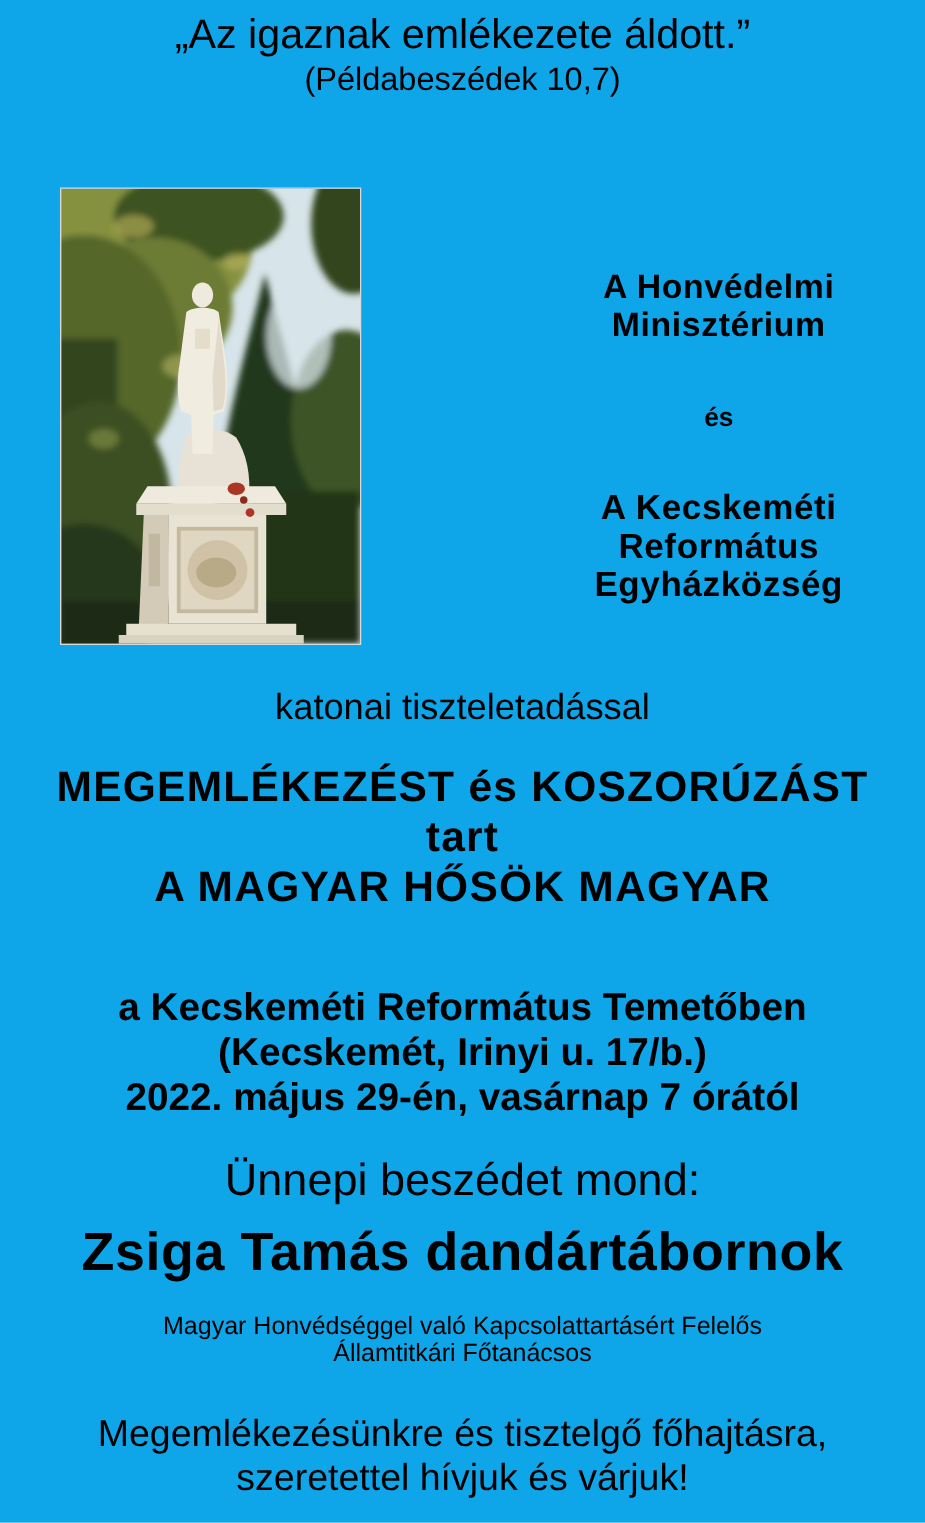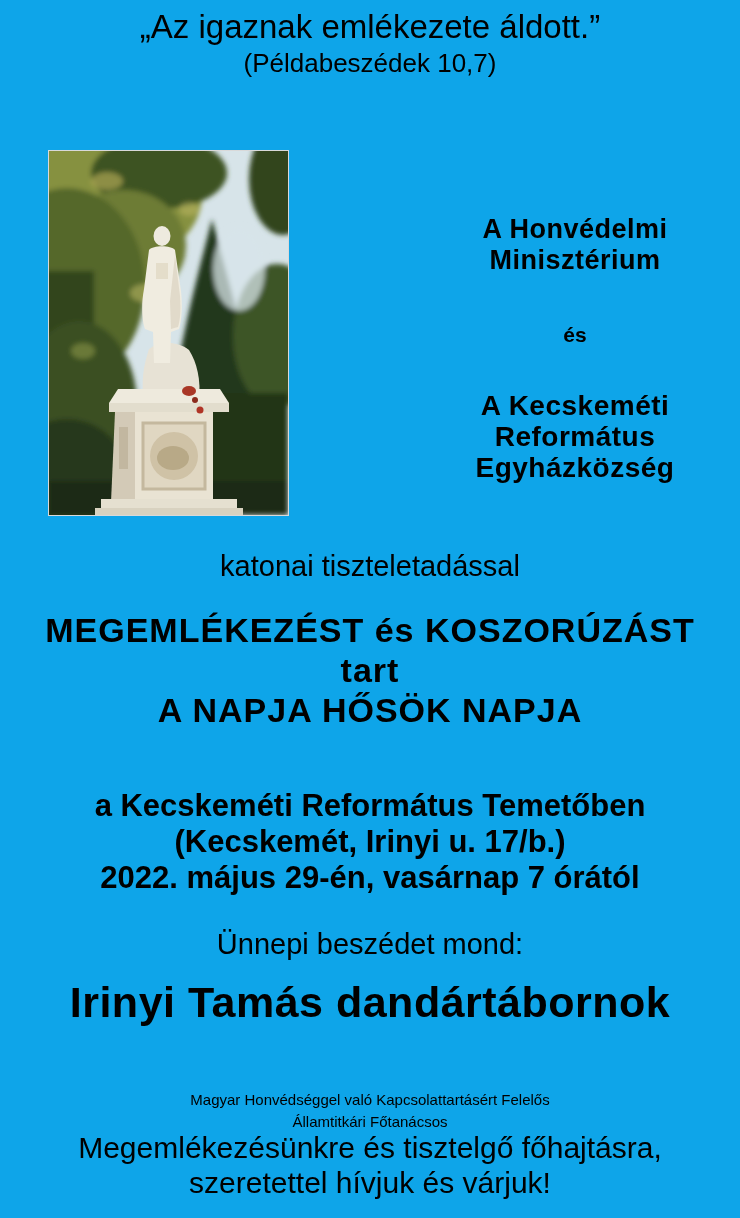--- a/index.html
+++ b/index.html
@@ -25,23 +25,23 @@
 
   .org-col { position:absolute; left:420px; width:310px; text-align:center; }
   .org-ministry { top:214px; font-weight:bold; font-size:27px; line-height:31px; letter-spacing:.5px; }
   .org-conj     { top:322px; font-weight:bold; font-size:21px; line-height:26px; }
   .org-parish   { top:390px; font-weight:bold; font-size:28px; line-height:31px; letter-spacing:.5px; }
 
   .manner   { top:548px; font-size:29px; line-height:36px; }
   .headline { top:610px; font-weight:bold; font-size:34px; line-height:40px; letter-spacing:1px; }
   .venue    { top:788px; font-weight:bold; font-size:31px; line-height:36px; }
 
-  .speaker-lead  { top:926px;  font-size:29px; line-height:36px; }
+  .speaker-lead  { top:926px;  font-size:36px; line-height:36px; }
   .speaker-name  { top:976px;  font-weight:bold; font-size:43px; line-height:52px; letter-spacing:.5px; }
-  .speaker-title { top:1050px; font-size:15px; line-height:22px;margin-top:39px; }
+  .speaker-title { top:1050px; font-size:20px; line-height:22px; }
 
   .closing { top:1130px; font-size:30px; line-height:35px; }
 </style>
 </head>
 <body>
 
 <div class="page">
 
   <div class="abs quote-text">„Az igaznak emlékezete áldott.”</div>
   <div class="abs quote-ref">(Példabeszédek 10,7)</div>
@@ -113,31 +113,31 @@
     <div>A Kecskeméti</div>
     <div>Református</div>
     <div>Egyházközség</div>
   </div>
 
   <div class="abs manner">katonai tiszteletadással</div>
 
   <div class="abs headline">
     <div>MEGEMLÉKEZÉST és KOSZORÚZÁST</div>
     <div>tart</div>
-    <div>A NAPJA HŐSÖK NAPJA</div>
+    <div>A MAGYAR HŐSÖK MAGYAR</div>
   </div>
 
   <div class="abs venue">
     <div>a Kecskeméti Református Temetőben</div>
     <div>(Kecskemét, Irinyi u. 17/b.)</div>
     <div>2022. május 29-én, vasárnap 7 órától</div>
   </div>
 
   <div class="abs speaker-lead">Ünnepi beszédet mond:</div>
-  <div class="abs speaker-name">Irinyi Tamás dandártábornok</div>
+  <div class="abs speaker-name">Zsiga Tamás dandártábornok</div>
 
   <div class="abs speaker-title">
     <div>Magyar Honvédséggel való Kapcsolattartásért Felelős</div>
     <div>Államtitkári Főtanácsos</div>
   </div>
 
   <div class="abs closing">
     <div>Megemlékezésünkre és tisztelgő főhajtásra,</div>
     <div>szeretettel hívjuk és várjuk!</div>
   </div>

